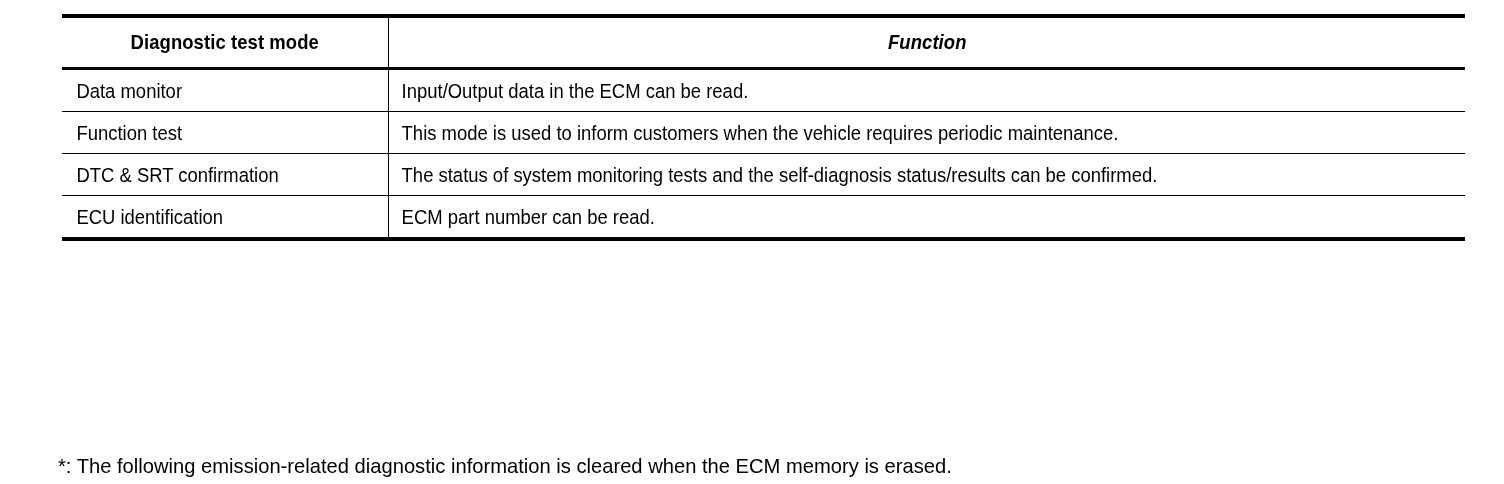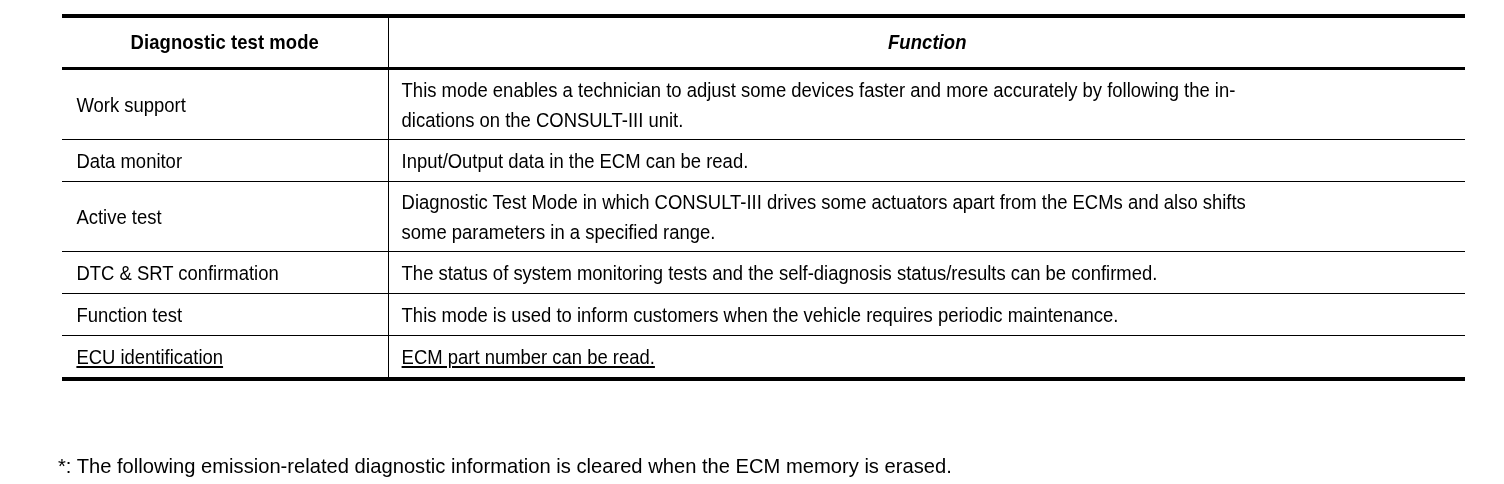--- a/index.html
+++ b/index.html
@@ -51,21 +51,20 @@
   
   table.dt thead th {
     border-top: 4px solid #000;
     border-bottom: 3px solid #000;
   }
   table.dt tbody tr td {
     border-bottom: 1.6px solid #000;
   }
   table.dt tbody tr:last-child td {
     border-bottom: 4px solid #000;
-    text-decoration: underline;
   }
 
   
   table.dt th.col-fn,
   table.dt td.col-fn {
     border-left: 1.6px solid #000;
   }
 
   
   .hdr-text {
@@ -137,65 +136,47 @@
           <th class="col-mode">
             <span class="hdr-text">Diagnostic test mode</span>
           </th>
           <th class="col-fn">
             <span class="hdr-text">Function</span>
           </th>
         </tr>
       </thead>
       <tbody>
 
-        <tr class="r-tall">
-          <td class="col-mode">
-            <span class="mode-text">Work support</span>
-          </td>
-          <td class="col-fn">
-            <span class="fn-text">This mode enables a technician to adjust some devices faster and more accurately by following the in-</span>
-            <span class="fn-text">dications on the CONSULT-III unit.</span>
-          </td>
-        </tr>
 
 
         <tr class="r-short">
           <td class="col-mode">
             <span class="mode-text">Data monitor</span>
           </td>
           <td class="col-fn">
             <span class="fn-text">Input/Output data in the ECM can be read.</span>
           </td>
         </tr>
 
-        <tr class="r-tall">
+
+        <tr class="r-short">
           <td class="col-mode">
-            <span class="mode-text">Active test</span>
+            <span class="mode-text">Function test</span>
           </td>
           <td class="col-fn">
-            <span class="fn-text">Diagnostic Test Mode in which CONSULT-III drives some actuators apart from the ECMs and also shifts</span>
-            <span class="fn-text">some parameters in a specified range.</span>
+            <span class="fn-text">This mode is used to inform customers when the vehicle requires periodic maintenance.</span>
           </td>
         </tr>
 
         <tr class="r-short">
           <td class="col-mode">
             <span class="mode-text">DTC &amp; SRT confirmation</span>
           </td>
           <td class="col-fn">
             <span class="fn-text">The status of system monitoring tests and the self-diagnosis status/results can be confirmed.</span>
-          </td>
-        </tr>
-
-        <tr class="r-short">
-          <td class="col-mode">
-            <span class="mode-text">Function test</span>
-          </td>
-          <td class="col-fn">
-            <span class="fn-text">This mode is used to inform customers when the vehicle requires periodic maintenance.</span>
           </td>
         </tr>
 
         <tr class="r-short">
           <td class="col-mode">
             <span class="mode-text">ECU identification</span>
           </td>
           <td class="col-fn">
             <span class="fn-text">ECM part number can be read.</span>
           </td>

